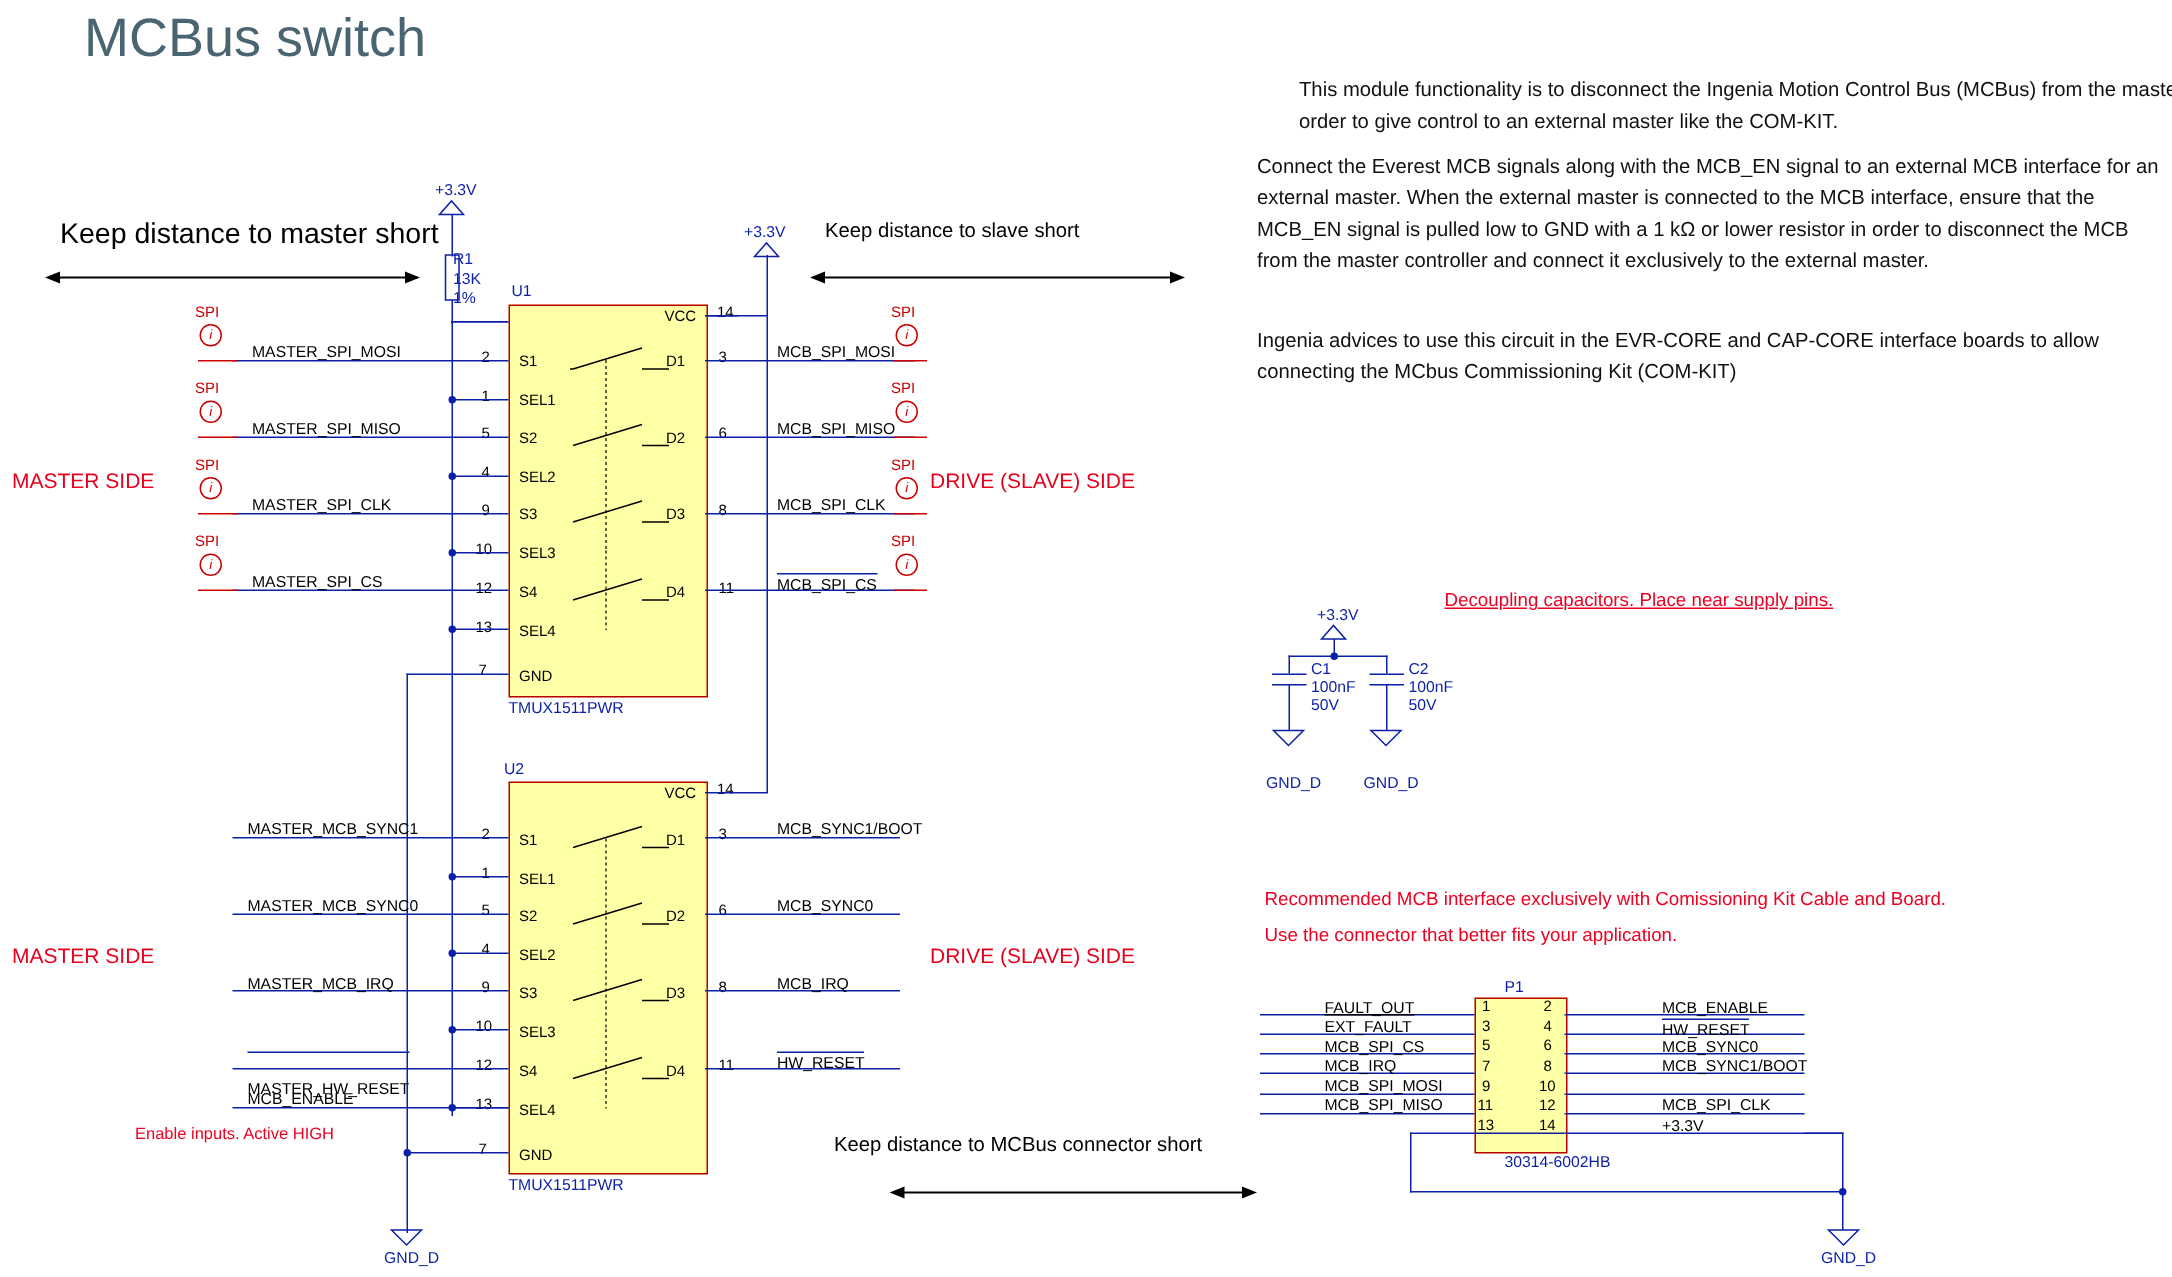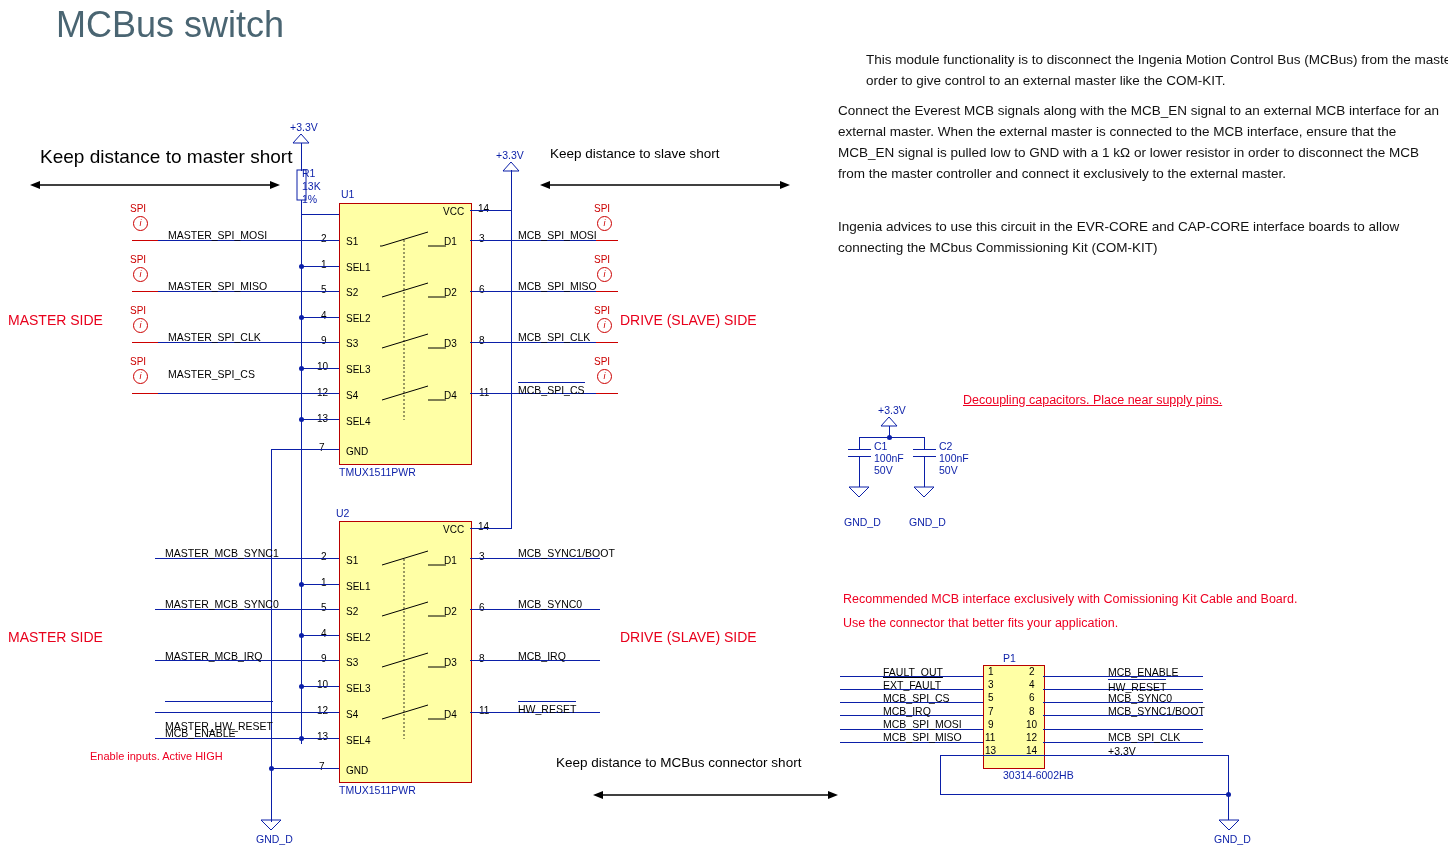--- a/index.html
+++ b/index.html
@@ -165,21 +165,21 @@
 <div class="dot" style="left:299px;top:417px;"></div>
 
 <div class="wire hw" style="left:271px;top:449px;width:68px;"></div>
 <div class="wire vw" style="left:271px;top:449px;height:322px;"></div>
 
 <div class="wire hw" style="left:470px;top:210px;width:22px;"></div>
 
 <div class="abs blacktxt" style="left:168px;top:229px;">MASTER_SPI_MOSI</div>
 <div class="abs blacktxt" style="left:168px;top:280px;">MASTER_SPI_MISO</div>
 <div class="abs blacktxt" style="left:168px;top:331px;">MASTER_SPI_CLK</div>
-<div class="abs blacktxt" style="left:168px;top:368px;text-align:right;">MASTER_SPI_CS</div>
+<div class="abs blacktxt" style="left:168px;top:382px;text-align:right;">MASTER_SPI_CS</div>
 
 <div class="wire hw" style="left:470px;top:240px;width:140px;"></div>
 <div class="wire hw" style="left:470px;top:291px;width:140px;"></div>
 <div class="wire hw" style="left:470px;top:342px;width:140px;"></div>
 <div class="wire hw" style="left:470px;top:393px;width:140px;"></div>
 <div class="abs blacktxt" style="left:518px;top:229px;">MCB_SPI_MOSI</div>
 <div class="abs blacktxt" style="left:518px;top:280px;">MCB_SPI_MISO</div>
 <div class="abs blacktxt" style="left:518px;top:331px;">MCB_SPI_CLK</div>
 <div class="abs blacktxt overline" style="left:518px;top:382px;padding-top:1px;">MCB_SPI_CS</div>
 

